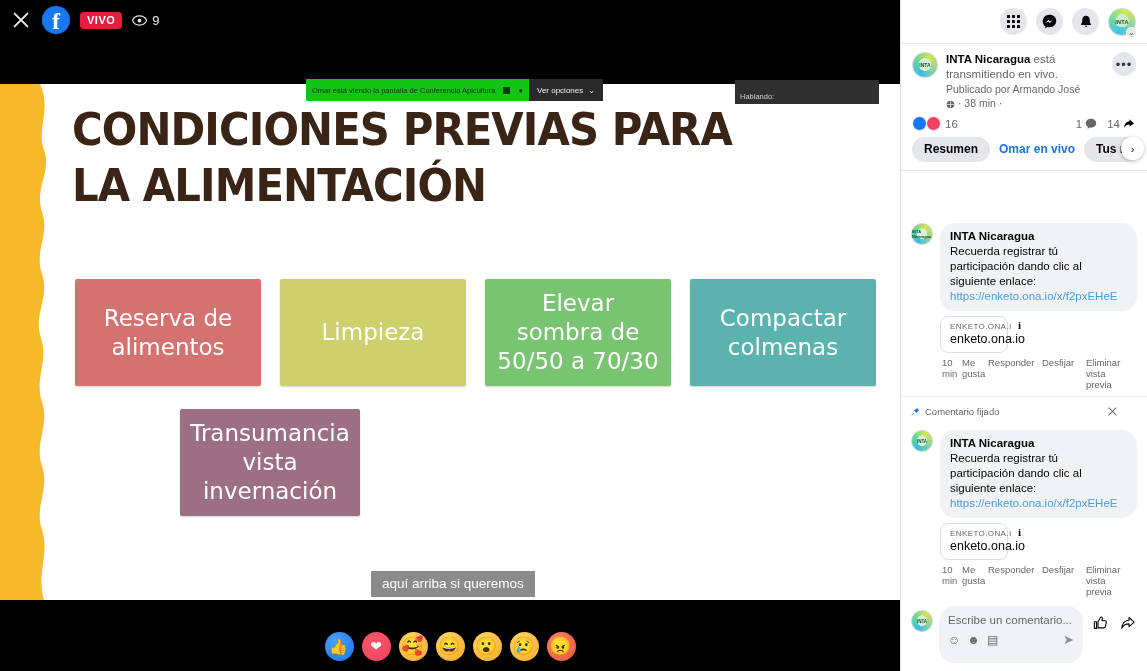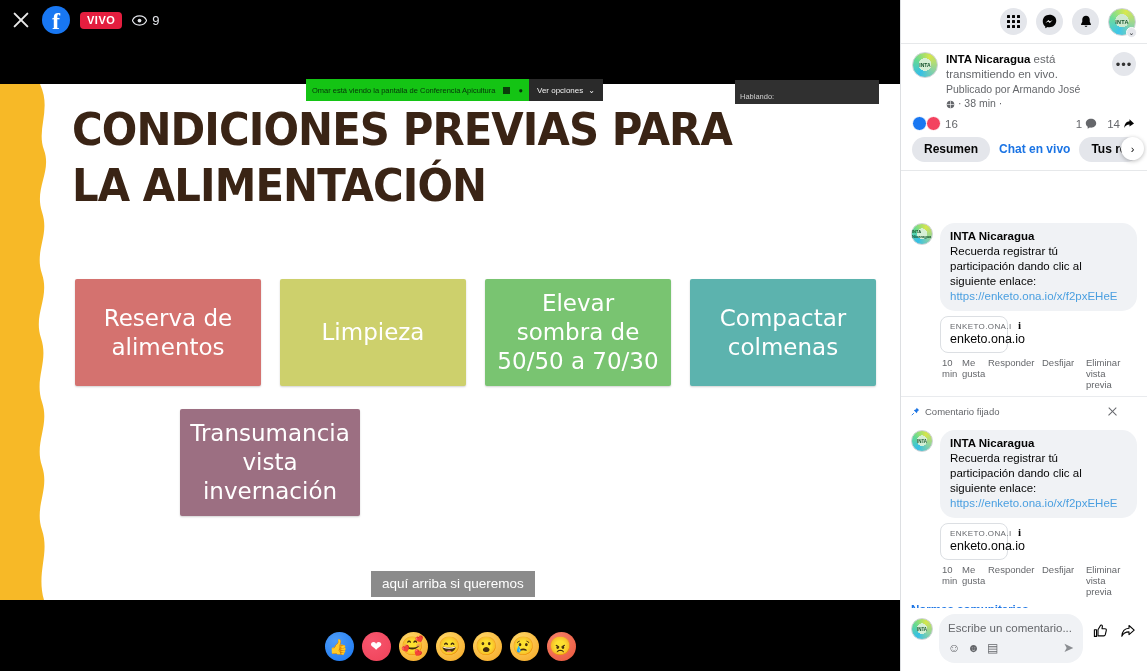--- a/index.html
+++ b/index.html
@@ -264,21 +264,21 @@
     padding: 6px 10px 4px 10px; font-size: 11.5px; color: #1b74e4;
     font-weight: 700; cursor: pointer;
   }
 
   .composer-row {
     flex: none; display: flex; align-items: flex-start; gap: 6px;
     padding: 6px 8px 8px 10px; background: #fff;
   }
   .comp-box {
     flex: 1 1 auto; background: #f0f2f5; border-radius: 16px;
-    padding: 7px 9px 8px; min-width: 0;
+    padding: 7px 9px 16px; min-width: 0;
   }
   .comp-input { font-size: 11.5px; color: #65676b; line-height: 15px; }
   .comp-icons {
     display: flex; align-items: center; gap: 7px; margin-top: 4px;
     color: #65676b; font-size: 12px;
   }
   .comp-send { margin-left: auto; color: #8a8d91; font-size: 13px; cursor: pointer; }
   .comp-actions { display: flex; gap: 6px; padding-top: 6px; }
   .comp-act { width: 22px; height: 22px; display: flex; align-items: center; justify-content: center; cursor: pointer; }
 </style>
@@ -435,21 +435,21 @@
             <span>14</span>
             <svg width="12" height="12" viewBox="0 0 12 12">
               <path d="M6.5 1.2v2C3.5 3.4 1.6 5.5 1.2 10c1-2.4 2.7-3.6 5.3-3.6v2.2L11 5.4z" fill="#050505"></path>
             </svg>
           </span>
         </div>
       </div>
 
       <div class="tabs-row">
         <div class="tab tab-pill">Resumen</div>
-        <div class="tab tab-active">Chat en vivo</div>
+        <div class="tab tab-active">Omar en vivo</div>
         <div class="tab tab-pill tab-cut">Tus respue</div>
         <div class="tabs-next">›</div>
       </div>
 
       <div class="comments-area">
 
         <div style="height:44px"></div>
 
         <div class="comment-block">
           <div class="cmt-av">

